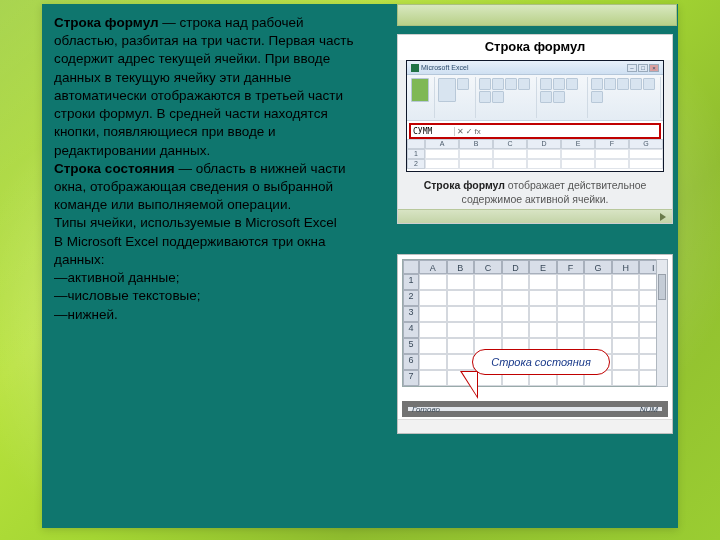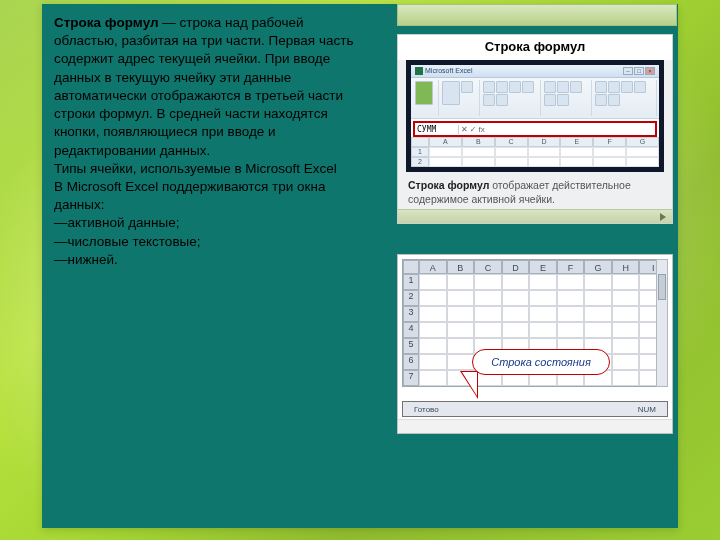--- a/index.html
+++ b/index.html
@@ -61,21 +61,21 @@
     background: #fff;
     text-align: center;
     font-weight: bold;
     font-size: 13px;
     padding: 4px 0 6px;
   }
   .excel-win {
     margin: 0 8px;
     height: 112px;
     background: #fff;
-    border: 5px solid #0f172a;
+    border: 1px solid #0f172a;
     display: flex;
     flex-direction: column;
   }
   .excel-titlebar {
     height: 14px;
     background: linear-gradient(180deg, #e8f0fa 0%, #cfe0f2 100%);
     border-bottom: 1px solid #b5c7da;
     display: flex;
     align-items: center;
     font-size: 7px;
@@ -125,20 +125,21 @@
     grid-auto-rows: 10px;
     font-size: 7px;
   }
   .sh-hdr { background: #e8eef6; border: 0.5px solid #c8d0da; text-align: center; color: #4a5a6a; }
   .sh-cell { border: 0.5px solid #e0e4ea; }
   .fig1-caption {
     font-size: 10.5px;
     color: #555;
     padding: 6px 10px;
     line-height: 1.35;
+    text-align: center;
   }
   .fig1-caption .cb { color: #222; font-weight: 600; }
   .fig1-foot {
     position: absolute;
     bottom: 0; left: 0; right: 0;
     height: 14px;
     background: linear-gradient(180deg, #d8e4c4 0%, #c4d4a8 100%);
     border-top: 1px solid #b8c89c;
     display: flex;
     justify-content: flex-end;
@@ -215,46 +216,48 @@
     position: absolute;
     left: 2px; top: 1px;
     border-right: 15px solid #fff;
     border-bottom: 24px solid transparent;
   }
   .statusbar {
     position: absolute;
     left: 4px; right: 4px; bottom: 16px;
     height: 16px;
     background: #e4e8ee;
-    border: 1px solid #737373;
+    border: 6px solid #737373;
     display: flex;
     align-items: center;
     font-size: 8px;
     color: #3a4a5a;
-    padding: 0 11px;
+    padding: 0 4px;
     gap: 40px;
+    font-style: italic;
   }
   .statusbar .sp { flex: 1; }
   .fig2-footgap {
     position: absolute;
     left: 0; right: 0; bottom: 0;
     height: 14px;
     background: #f2f2f2;
     border-top: 1px solid #ddd;
   }
 </style>
 </head>
 <body>
 
 <div class="bg-overlay"></div>
 
 <div class="panel">
 
   <div class="textcol">
     <p><span class="b">Строка формул</span><span> — строка над рабочей областью, разбитая на три части. Первая часть содержит адрес текущей ячейки. При вводе данных в текущую ячейку эти данные автоматически отображаются в третьей части строки формул. В средней части находятся кнопки, появляющиеся при вводе и редактировании данных.</span></p>
+    <p><span class="b">Строка состояния</span><span> — область в нижней части окна, отображающая сведения о выбранной команде или выполняемой операции.</span></p>
     <p>Типы ячейки, используемые в Microsoft Excel</p>
     <p>В Microsoft Excel поддерживаются три окна данных:</p>
     <p>—активной данные;</p>
     <p>—числовые текстовые;</p>
     <p>—нижней.</p>
   </div>
 
   <div class="top-green"></div>
 
   <div class="fig1">

